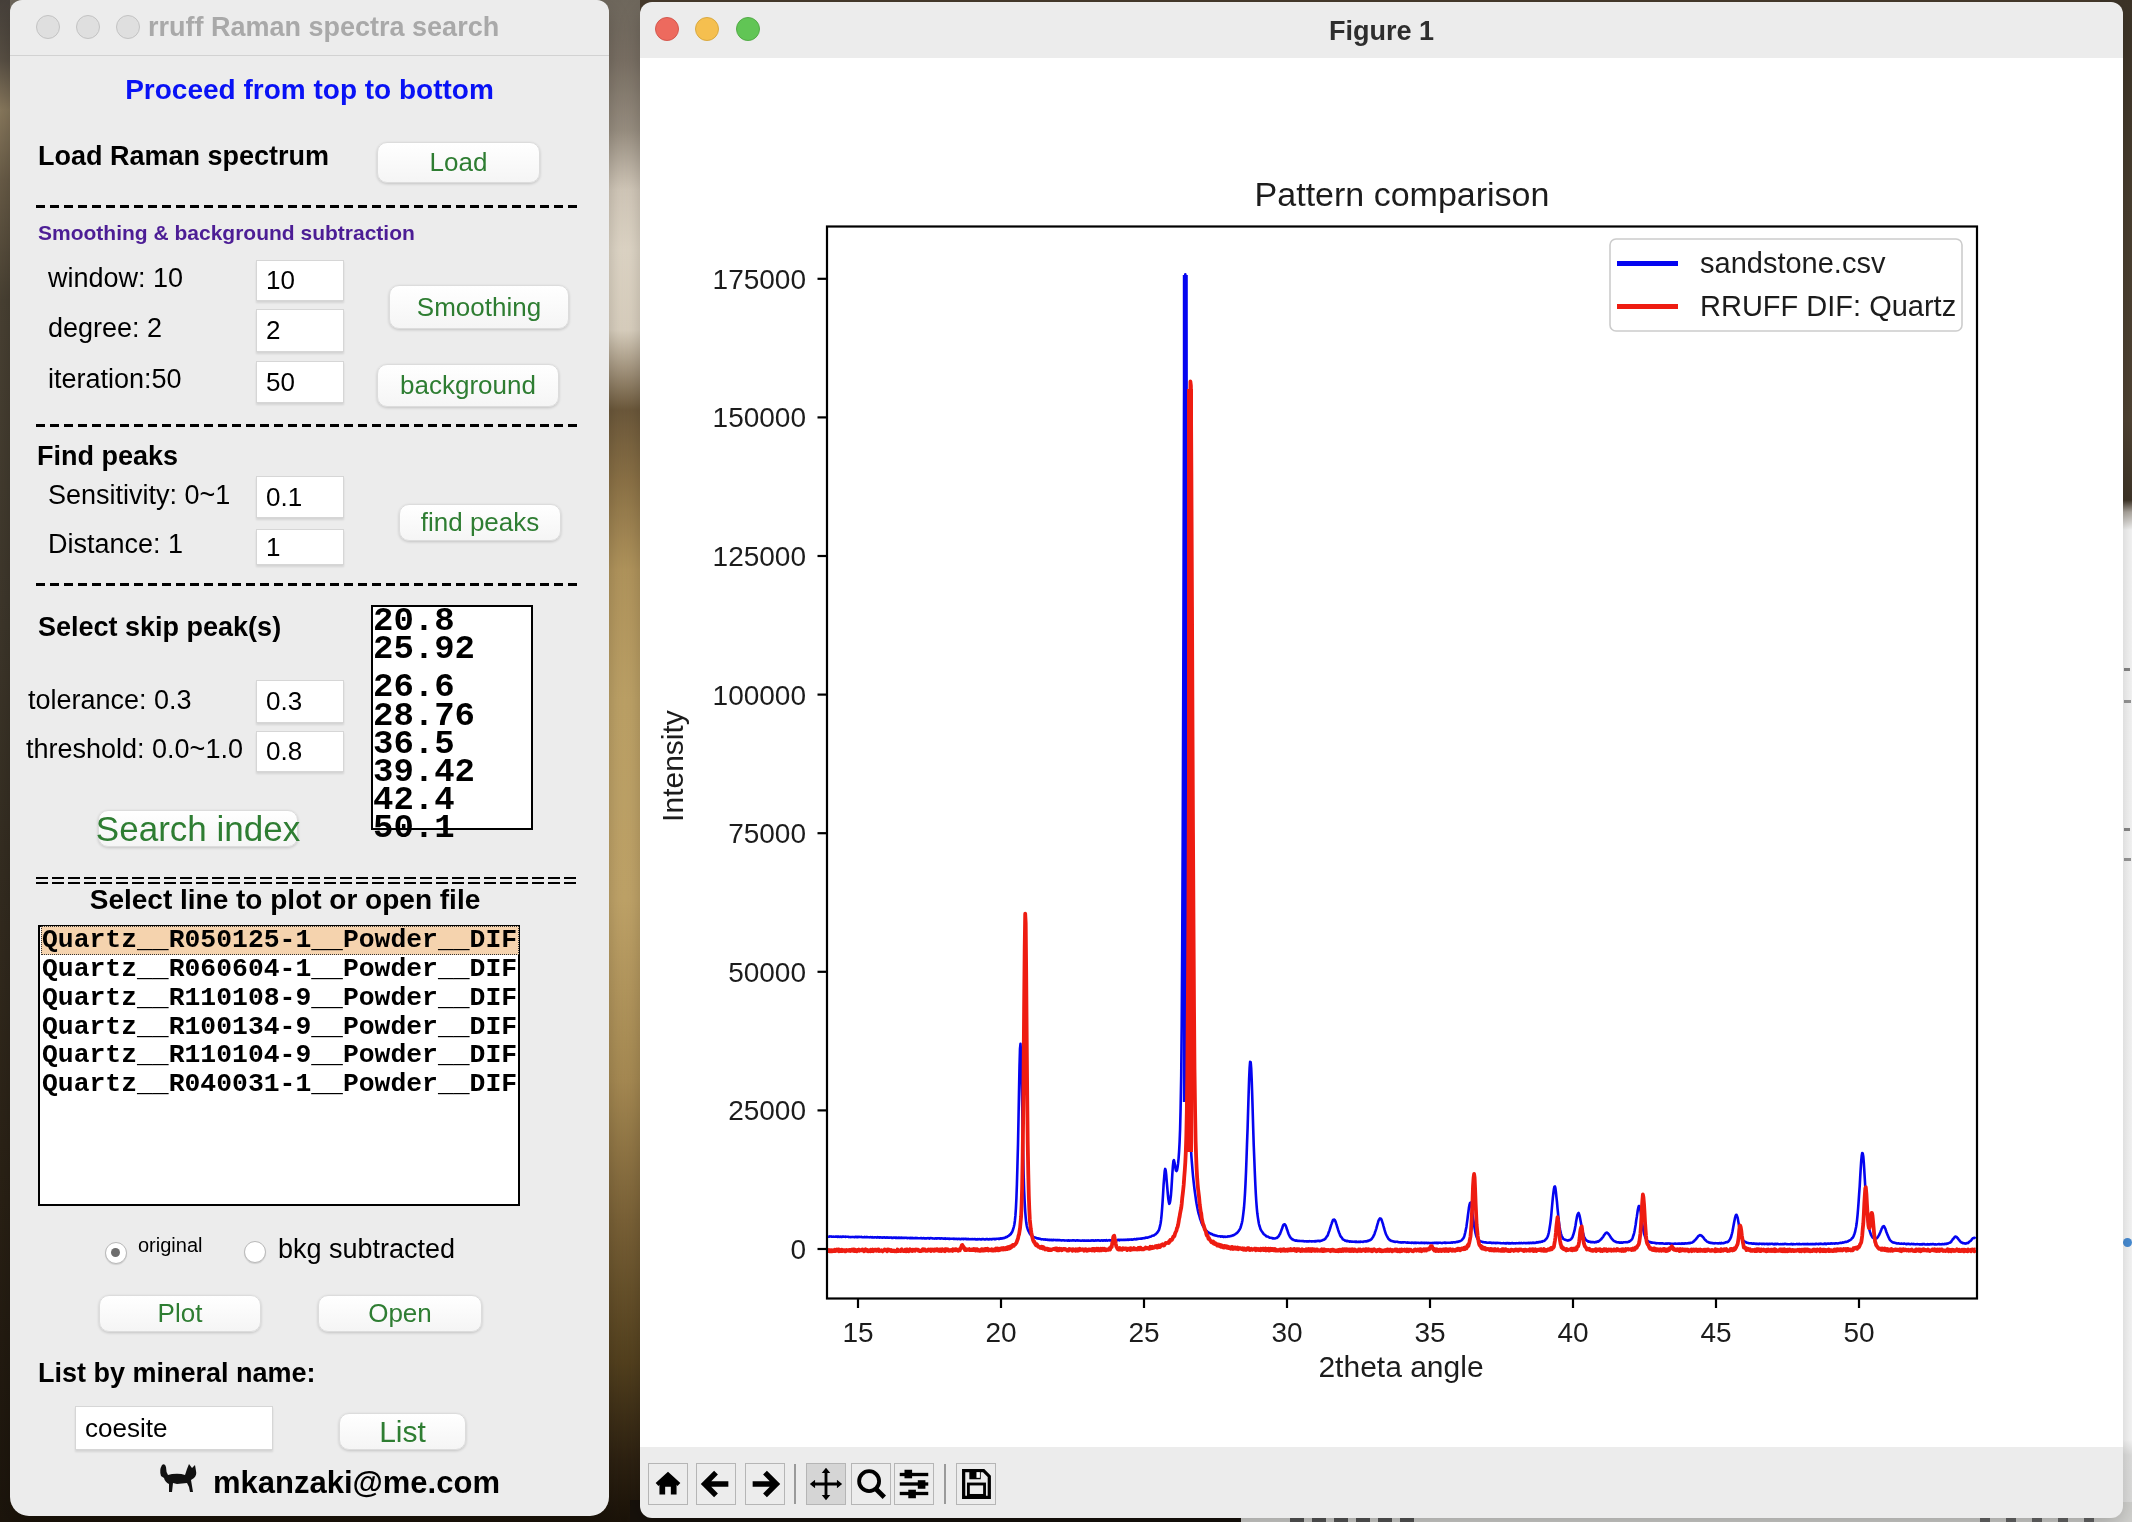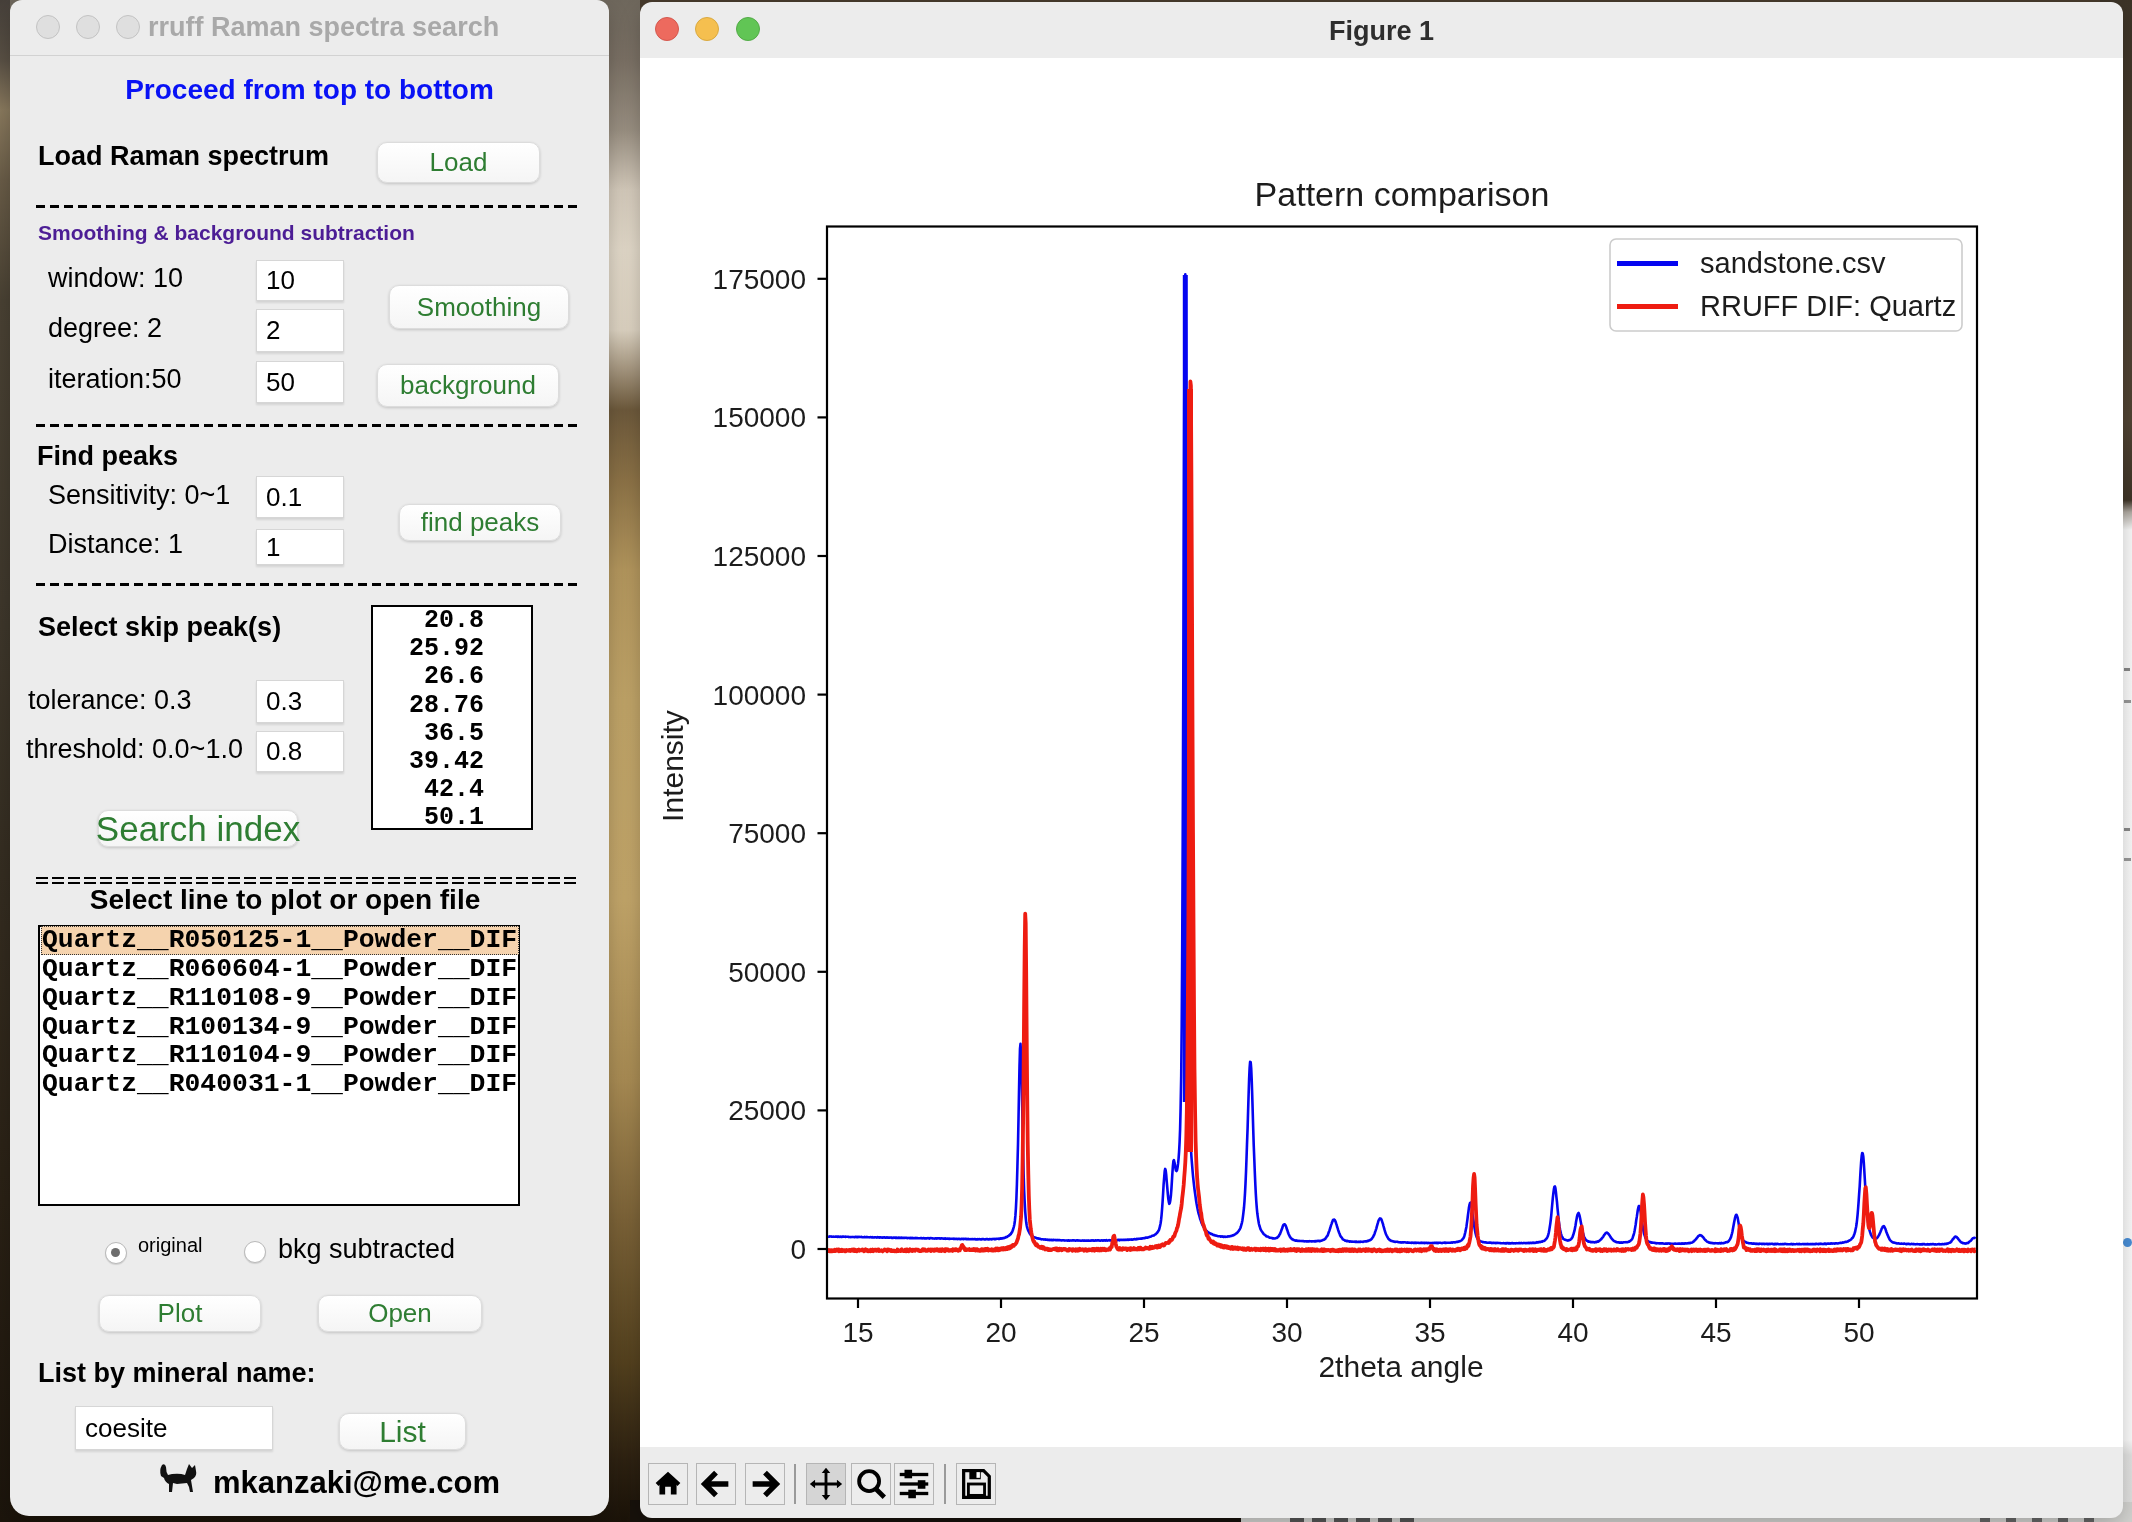--- a/index.html
+++ b/index.html
@@ -81,24 +81,24 @@
       <div class="btn" style="left:367px;top:364px;width:182px;height:43px;font-size:26px;">background</div>
       <div class="dash" style="top:424px;"></div>
       <div class="lbl " style="left:27px;top:441px;font-size:27px;font-weight:bold;color:#000;">Find peaks</div>
       <div class="lbl " style="left:38px;top:480px;font-size:27px;color:#000;">Sensitivity: 0~1</div>
       <div class="ent" style="left:246px;top:476px;width:88px;height:42px;">0.1</div>
       <div class="btn" style="left:389px;top:504px;width:162px;height:37px;font-size:26px;">find peaks</div>
       <div class="lbl " style="left:38px;top:529px;font-size:27px;color:#000;">Distance: 1</div>
       <div class="ent" style="left:246px;top:529px;width:88px;height:36px;">1</div>
       <div class="dash" style="top:583px;"></div>
       <div class="lbl " style="left:28px;top:612px;font-size:27px;font-weight:bold;color:#000;">Select skip peak(s)</div>
-      <div class="abs mono" style="left:361px;top:605px;width:162px;height:225px;background:#fff;border:2px solid #000;box-sizing:border-box;font-size:25px;text-align:right;padding-right:47px;">
+      <div class="abs mono" style="left:361px;top:605px;width:162px;height:225px;background:#fff;border:2px solid #000;box-sizing:border-box;font-size:34px;padding-right:47px;">
         <div style="height:28.2px;line-height:28.2px;">20.8</div>
         <div style="height:28.2px;line-height:28.2px;">25.92</div>
-        <div style="height:28.2px;line-height:28.2px;">26.6</div>
+        <div style="height:28.2px;line-height:28.2px;margin-top:10px;">26.6</div>
         <div style="height:28.2px;line-height:28.2px;">28.76</div>
         <div style="height:28.2px;line-height:28.2px;">36.5</div>
         <div style="height:28.2px;line-height:28.2px;">39.42</div>
         <div style="height:28.2px;line-height:28.2px;">42.4</div>
         <div style="height:28.2px;line-height:28.2px;">50.1</div>
       </div>
       <div class="lbl " style="left:18px;top:685px;font-size:27px;color:#000;">tolerance: 0.3</div>
       <div class="ent" style="left:246px;top:680px;width:88px;height:43px;">0.3</div>
       <div class="lbl " style="left:16px;top:734px;font-size:27px;color:#000;">threshold: 0.0~1.0</div>
       <div class="ent" style="left:246px;top:731px;width:88px;height:41px;">0.8</div>

